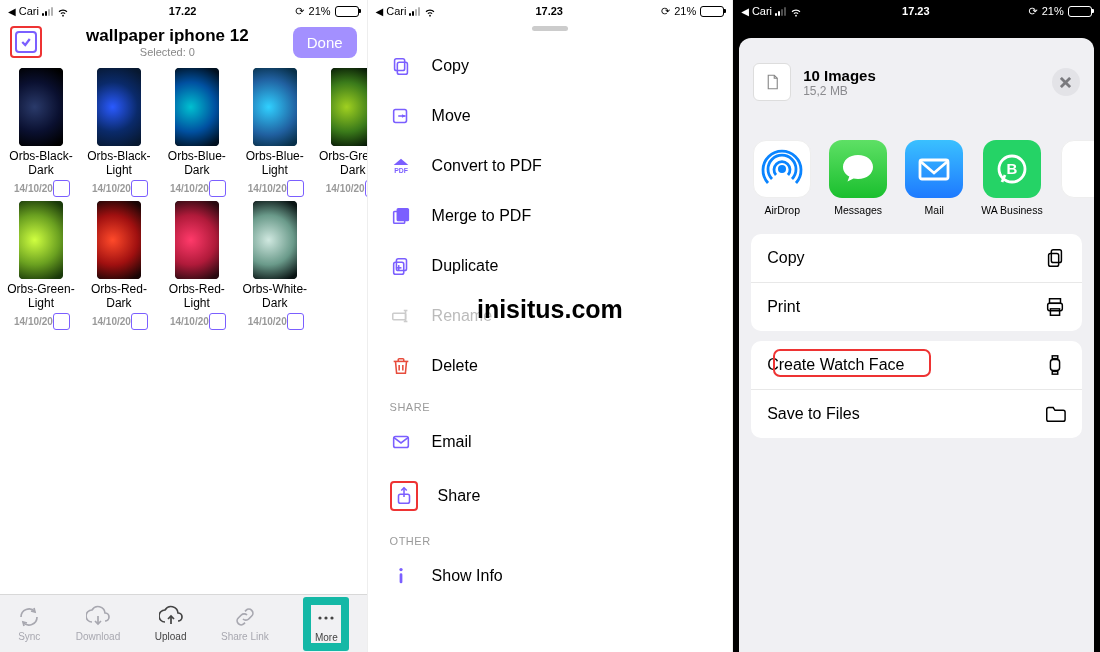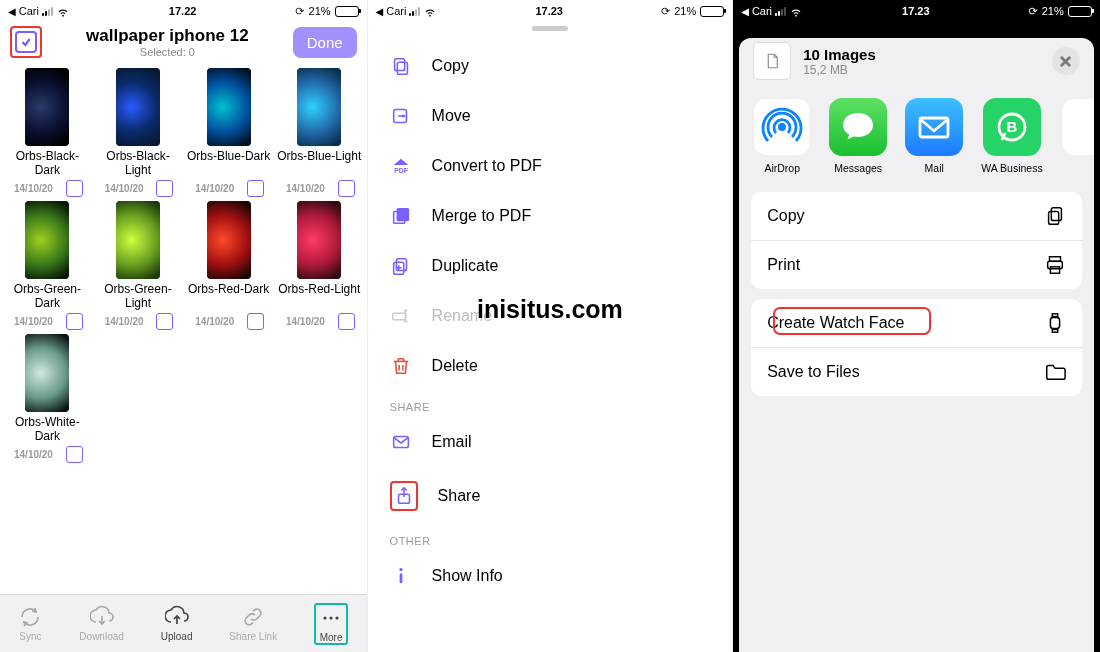--- a/index.html
+++ b/index.html
@@ -29,21 +29,21 @@
     .p1-header { display:flex; align-items:center; padding:4px 10px; gap:6px;}
     .select-btn-box{ border:2px solid #e33; border-radius:4px; padding:3px;}
     .select-btn{ width:22px; height:22px; border:2px solid #7b5fff; border-radius:4px; display:flex;align-items:center;justify-content:center; position:relative;}
     .select-btn::before{content:""; position:absolute; left:-4px; bottom:-4px; width:22px; height:22px; border:2px solid #c9c0ff; border-radius:4px; z-index:-1;}
     .select-btn svg{width:12px;height:12px;stroke:#7b5fff;stroke-width:3;fill:none;}
     .p1-title-wrap{ flex:1; text-align:center;}
     .p1-title{ font-size:17px; font-weight:600; color:#000;}
     .p1-sub{ font-size:11px; color:#888;}
     .done-btn{ background:#a390ff; color:#fff; font-size:15px; font-weight:500; border:none; padding:7px 14px; border-radius:8px;}
 
-    .grid{ display:grid; grid-template-columns:repeat(4,1fr); padding:6px 4px; gap:4px 4px;}
+    .grid{ display:grid; grid-template-columns:repeat(5,1fr); padding:6px 4px; gap:4px 4px;}
     .cell{ display:flex; flex-direction:column; align-items:center;}
     .thumb{ width:44px; height:78px; border-radius:4px; }
     .cell-name{ font-size:12px; text-align:center; color:#000; margin-top:4px; line-height:1.15; height:28px;}
     .cell-foot{ display:flex; justify-content:space-between; align-items:center; width:100%; padding:2px 8px 0 10px;}
     .cell-date{ font-size:10px; color:#9a9a9a;font-weight:bold;}
     .cell-check{ width:17px; height:17px; border:1.5px solid #7b5fff; border-radius:3px;}
 
     .orb{overflow:hidden;position:relative;}
     .orb::before{content:"";position:absolute;inset:-10px;border-radius:50%;}
     .orb-black-dark{background:#000;} .orb-black-dark::before{background:radial-gradient(circle at 40% 50%,#2a3a6a,#0a1030 40%,#000 70%);}
@@ -53,37 +53,37 @@
     .orb-green-dark{background:#051505;} .orb-green-dark::before{background:radial-gradient(circle at 40% 50%,#a0d020,#3a7a1a 40%,#051505 70%);}
     .orb-green-light{background:#1a3a0a;} .orb-green-light::before{background:radial-gradient(circle at 40% 50%,#d0ff40,#6aa020 40%,#1a3a0a 70%);}
     .orb-red-dark{background:#1a0505;} .orb-red-dark::before{background:radial-gradient(circle at 40% 50%,#ff4a2a,#a01010 40%,#1a0505 70%);}
     .orb-red-light{background:#2a0a10;} .orb-red-light::before{background:radial-gradient(circle at 40% 50%,#ff3a6a,#b01a3a 40%,#2a0a10 70%);}
     .orb-white-dark{background:#0a1515;} .orb-white-dark::before{background:radial-gradient(circle at 40% 50%,#d0e8e0,#6a9a8a 40%,#0a1515 70%);}
 
     .p1-tabbar{ position:absolute; bottom:0; left:0; right:0; height:58px; background:rgba(240,240,243,.96); border-top:1px solid #d8d8d8; display:flex; justify-content:space-around; align-items:center; backdrop-filter:blur(4px);}
     .tab-item{ display:flex; flex-direction:column; align-items:center; gap:2px; font-size:10px; color:#a8a8b0;}
     .tab-item.on{ color:#444;}
     .tab-ic{ width:24px; height:24px;}
-    .more-box{ border:2px solid #14b8a6; border-radius:3px; padding:1px 3px 0; display:flex; flex-direction:column; align-items:center;}
+    .more-box{ border:8px solid #14b8a6; border-radius:3px; padding:1px 3px 0; display:flex; flex-direction:column; align-items:center;}
     .more-box .tab-item{color:#444;}
 
     
     .panel-2{ border-left:1px solid #eee; border-right:1px solid #eee;}
     .p2-handle{width:36px;height:5px;background:#ccc;border-radius:3px;margin:4px auto 10px;}
     .action-row{ display:flex; align-items:center; gap:20px; padding:14px 22px; font-size:16px; color:#000;}
     .action-row.disabled{ color:#bbb;}
     .action-ic{ width:22px; height:22px; flex-shrink:0; display:flex; align-items:center; justify-content:center;}
     .action-ic svg{width:100%;height:100%;}
     .section-label{ font-size:11px; letter-spacing:.5px; color:#9a9a9a; padding:10px 22px 4px;}
     .watermark{ position:absolute; top:295px; left:0; right:0; text-align:center; font-size:25px; font-weight:800; color:#000; pointer-events:none;}
     .share-highlight{ border:2px solid #e33; border-radius:4px; width:28px; height:30px; display:flex;align-items:center;justify-content:center; }
 
     
     .sheet{ position:absolute; inset:38px 6px 0 6px; background:#f0f0f3; border-radius:12px 12px 0 0; overflow:hidden;}
-    .sheet-head{ display:flex; align-items:center; padding:4px 14px; gap:12px;}
+    .sheet-head{ display:flex; align-items:center; padding:25px 14px; gap:12px;}
     .doc-thumb{ width:38px; height:38px; background:#fff; border:1px solid #ddd; border-radius:6px; display:flex;align-items:center;justify-content:center;}
     .doc-thumb svg{width:18px;height:22px;stroke:#888;fill:none;stroke-width:1.5;}
     .sheet-title{ font-size:15px; font-weight:600; color:#000;}
     .sheet-sub{ font-size:12px; color:#8a8a8e;}
     .close-ball{ width:28px; height:28px; background:#e3e3e7; border-radius:50%; display:flex;align-items:center;justify-content:center; margin-left:auto;}
     .close-ball svg{width:11px;height:11px;stroke:#7a7a7e;stroke-width:3;}
 
     .share-apps{ display:flex; gap:18px; padding:14px 14px 8px; overflow:hidden;}
     .app{ display:flex; flex-direction:column; align-items:center; width:64px;}
     .app-ic{ width:58px; height:58px; border-radius:13px; display:flex;align-items:center;justify-content:center;}

